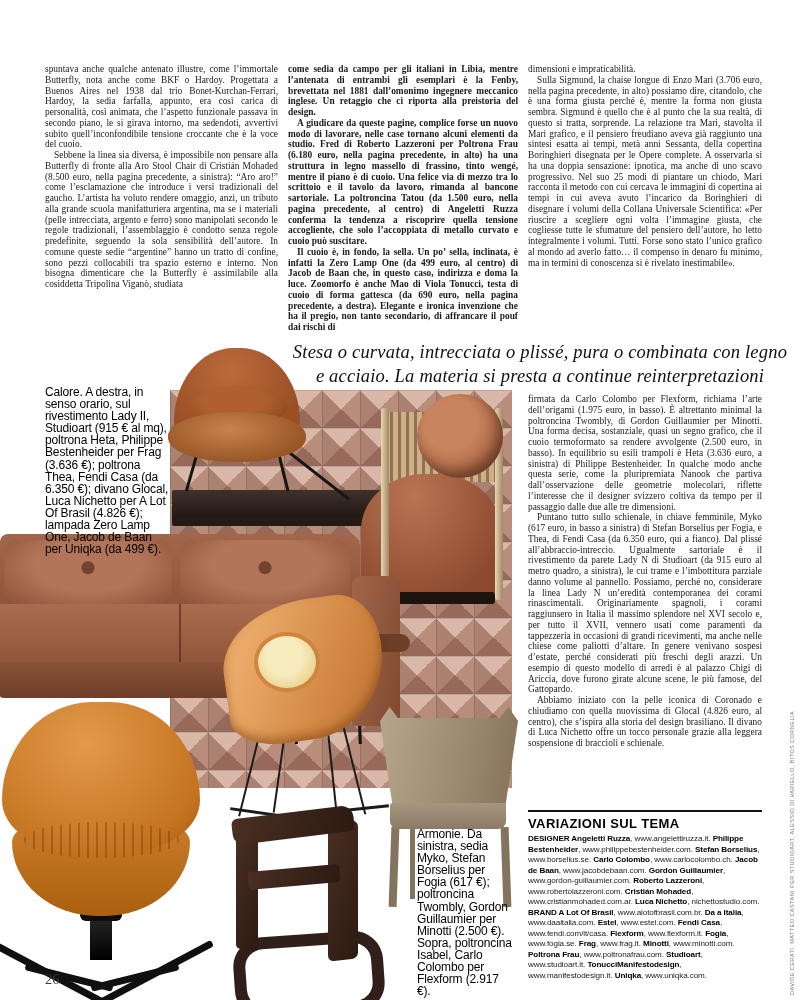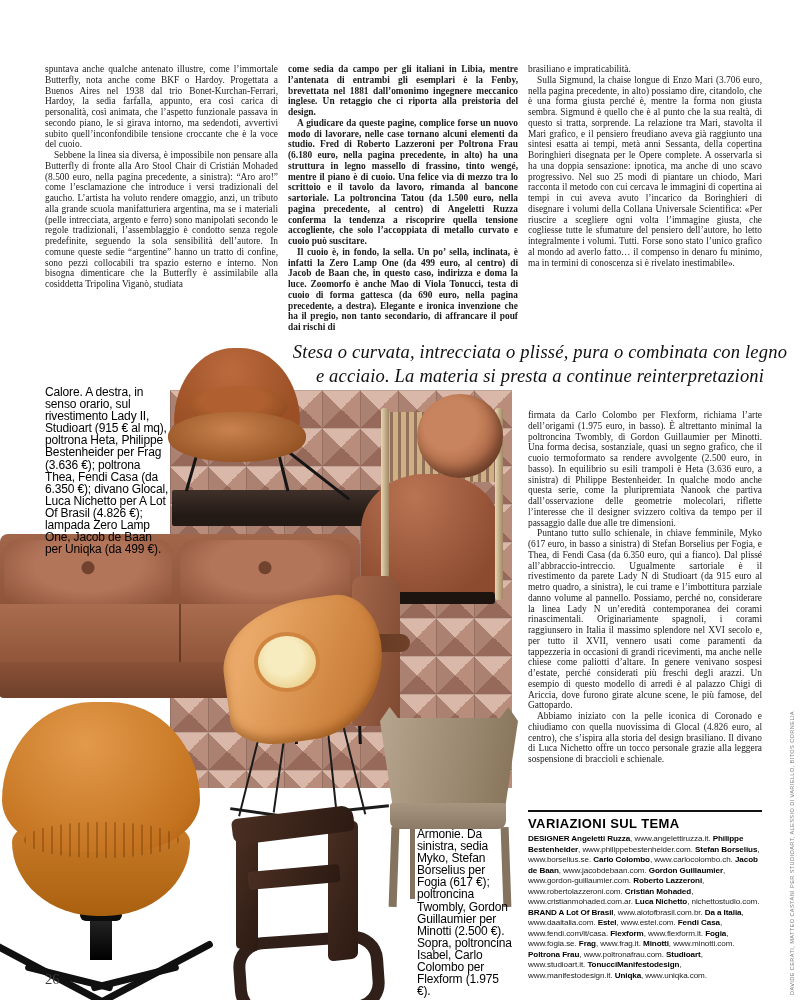--- a/index.html
+++ b/index.html
@@ -5,21 +5,21 @@
   html,body{margin:0;padding:0;background:#e8e8e8;}
   .page{position:relative;width:800px;height:1000px;background:#ffffff;margin:0 auto;overflow:hidden;
         font-family:"Liberation Serif",serif;color:#1a1a1a;}
   
   .bodycol{position:absolute;font-size:9.4px;line-height:10.75px;text-align:justify;overflow:hidden;}
   .bodycol p{margin:0;}
   .bodycol p + p{text-indent:9px;}
   .c1{left:45px;top:64px;width:233px;height:284px;}
   .c2{left:288px;top:64px;width:230px;height:284px;font-weight:bold;}
   .c3{left:528px;top:64px;width:234px;height:284px;}
-  .c4{left:528px;top:410px;width:234px;height:412px;}
+  .c4{left:528px;top:394px;width:234px;height:412px;}
   
   .quote{position:absolute;left:290px;top:341px;width:500px;text-align:center;
          font-style:italic;font-size:18.5px;line-height:23.5px;color:#101010;letter-spacing:.2px;z-index:20;}
   
   .caption{position:absolute;font-family:"Liberation Sans",sans-serif;font-weight:normal;
            font-size:12px;line-height:12.1px;letter-spacing:-.15px;color:#000;z-index:21;}
   .cap-left{left:45px;top:386px;width:124px;}
   .cap-armonie{left:417px;top:828px;width:96px;}
   
   .variazioni{position:absolute;left:528px;top:810px;width:234px;z-index:21;}
@@ -156,21 +156,21 @@
   <div class="bodycol c1">
       <p>spuntava anche qualche antenato illustre, come l’immortale Butterfly, nota anche come BKF o Hardoy. Progettata a Buenos Aires nel 1938 dal trio Bonet-Kurchan-Ferrari, Hardoy, la sedia farfalla, appunto, era così carica di personalità, così animata, che l’aspetto funzionale passava in secondo piano, le si girava intorno, ma sedendoti, avvertivi subito quell’inconfondibile tensione croccante che è la voce del cuoio.</p>
       <p>Sebbene la linea sia diversa, è impossibile non pensare alla Butterfly di fronte alla Aro Stool Chair di Cristián Mohaded (8.500 euro, nella pagina precedente, a sinistra): “Aro aro!” come l’esclamazione che introduce i versi tradizionali del gaucho. L’artista ha voluto rendere omaggio, anzi, un tributo alla grande scuola manifatturiera argentina, ma se i materiali (pelle intrecciata, argento e ferro) sono manipolati secondo le regole tradizionali, l’assemblaggio è condotto senza regole predefinite, seguendo la sola sensibilità dell’autore. In comune queste sedie “argentine” hanno un tratto di confine, sono pezzi collocabili tra spazio esterno e interno. Non bisogna dimenticare che la Butterfly è assimilabile alla cosiddetta Tripolina Viganò, studiata</p>
     </div>
   <div class="bodycol c2">
       <p>come sedia da campo per gli italiani in Libia, mentre l’antenata di entrambi gli esemplari è la Fenby, brevettata nel 1881 dall’omonimo ingegnere meccanico inglese. Un retaggio che ci riporta alla preistoria del design.</p>
       <p>A giudicare da queste pagine, complice forse un nuovo modo di lavorare, nelle case tornano alcuni elementi da studio. Fred di Roberto Lazzeroni per Poltrona Frau (6.180 euro, nella pagina precedente, in alto) ha una struttura in legno massello di frassino, tinto wengé, mentre il piano è di cuoio. Una felice via di mezzo tra lo scrittoio e il tavolo da lavoro, rimanda al bancone sartoriale. La poltroncina Tatou (da 1.500 euro, nella pagina precedente, al centro) di Angeletti Ruzza conferma la tendenza a riscoprire quella tensione accogliente, che solo l’accoppiata di metallo curvato e cuoio può suscitare.</p>
       <p>Il cuoio è, in fondo, la sella. Un po’ sella, inclinata, è infatti la Zero Lamp One (da 499 euro, al centro) di Jacob de Baan che, in questo caso, indirizza e doma la luce. Zoomorfo è anche Mao di Viola Tonucci, testa di cuoio di forma gattesca (da 690 euro, nella pagina precedente, a destra). Elegante e ironica invenzione che ha il pregio, non tanto secondario, di affrancare il pouf dai rischi di</p>
     </div>
   <div class="bodycol c3">
-      <p>brasiliano e impraticabilità.</p>
+      <p>dimensioni e impraticabilità.</p>
       <p>Sulla Sigmund, la chaise longue di Enzo Mari (3.706 euro, nella pagina precedente, in alto) possiamo dire, citandolo, che è una forma giusta perché è, mentre la forma non giusta sembra. Sigmund è quello che è al punto che la sua realtà, di questo si tratta, sorprende. La relazione tra Mari, stavolta il Mari grafico, e il pensiero freudiano aveva già raggiunto una sintesi esatta ai tempi, metà anni Sessanta, della copertina Boringhieri disegnata per le Opere complete. A osservarla si ha una doppia sensazione: ipnotica, ma anche di uno scavo progressivo. Nel suo 25 modi di piantare un chiodo, Mari racconta il metodo con cui cercava le immagini di copertina ai tempi in cui aveva avuto l’incarico da Boringhieri di disegnare i volumi della Collana Universale Scientifica: «Per riuscire a scegliere ogni volta l’immagine giusta, che cogliesse tutte le sfumature del pensiero dell’autore, ho letto integralmente i volumi. Tutti. Forse sono stato l’unico grafico al mondo ad averlo fatto… il compenso in denaro fu minimo, ma in termini di conoscenza si è rivelato inestimabile».</p>
     </div>
 
   <div class="quote">Stesa o curvata, intrecciata o plissé, pura o combinata con legno e acciaio. La materia si presta a continue reinterpretazioni</div>
 
   <div class="caption cap-left">Calore. A destra, in senso orario, sul rivestimento Lady II, Studioart (915 € al mq), poltrona Heta, Philippe Bestenheider per Frag (3.636 €); poltrona Thea, Fendi Casa (da 6.350 €); divano Glocal, Luca Nichetto per A Lot Of Brasil (4.826 €); lampada Zero Lamp One, Jacob de Baan per Uniqka (da 499 €).</div>
 
   <div class="collage">
     <div class="wall"></div>
 
@@ -251,18 +251,18 @@
       <p>Puntano tutto sullo schienale, in chiave femminile, Myko (617 euro, in basso a sinistra) di Stefan Borselius per Fogia, e Thea, di Fendi Casa (da 6.350 euro, qui a fianco). Dal plissé all’abbraccio-intreccio. Ugualmente sartoriale è il rivestimento da parete Lady N di Studioart (da 915 euro al metro quadro, a sinistra), le cui trame e l’imbottitura parziale danno volume al pannello. Possiamo, perché no, considerare la linea Lady N un’eredità contemporanea dei corami rinascimentali. Originariamente spagnoli, i corami raggiunsero in Italia il massimo splendore nel XVI secolo e, per tutto il XVII, vennero usati come paramenti da tappezzeria in occasioni di grandi ricevimenti, ma anche nelle chiese come paliotti d’altare. In genere venivano sospesi d’estate, perché considerati più freschi degli arazzi. Un esempio di questo modello di arredi è al palazzo Chigi di Ariccia, dove furono girate alcune scene, le più famose, del Gattopardo.</p>
       <p>Abbiamo iniziato con la pelle iconica di Coronado e chiudiamo con quella nuovissima di Glocal (4.826 euro, al centro), che s’ispira alla storia del design brasiliano. Il divano di Luca Nichetto offre un tocco personale grazie alla leggera sospensione di braccioli e schienale.</p>
     </div>
 
   <div class="variazioni">
     <div class="rule"></div>
     <h3>VARIAZIONI SUL TEMA</h3>
     <div class="directory"><b>DESIGNER Angeletti Ruzza</b>, www.angelettiruzza.it. <b>Philippe Bestenheider</b>, www.philippebestenheider.com. <b>Stefan Borselius</b>, www.borselius.se. <b>Carlo Colombo</b>, www.carlocolombo.ch. <b>Jacob de Baan</b>, www.jacobdebaan.com. <b>Gordon Guillaumier</b>, www.gordon-guillaumier.com. <b>Roberto Lazzeroni</b>, www.robertolazzeroni.com. <b>Cristián Mohaded</b>, www.cristianmohaded.com.ar. <b>Luca Nichetto</b>, nichettostudio.com. <b>BRAND A Lot Of Brasil</b>, www.alotofbrasil.com.br. <b>Da a Italia</b>, www.daaitalia.com. <b>Estel</b>, www.estel.com. <b>Fendi Casa</b>, www.fendi.com/it/casa. <b>Flexform</b>, www.flexform.it. <b>Fogia</b>, www.fogia.se. <b>Frag</b>, www.frag.it. <b>Minotti</b>, www.minotti.com. <b>Poltrona Frau</b>, www.poltronafrau.com. <b>Studioart</b>, www.studioart.it. <b>TonucciManifestodesign</b>, www.manifestodesign.it. <b>Uniqka</b>, www.uniqka.com. </div>
   </div>
 
-  <div class="caption cap-armonie">Armonie. Da sinistra, sedia Myko, Stefan Borselius per Fogia (617 €); poltroncina Twombly, Gordon Guillaumier per Minotti (2.500 €). Sopra, poltroncina Isabel, Carlo Colombo per Flexform (1.975 €).</div>
+  <div class="caption cap-armonie">Armonie. Da sinistra, sedia Myko, Stefan Borselius per Fogia (617 €); poltroncina Twombly, Gordon Guillaumier per Minotti (2.500 €). Sopra, poltroncina Isabel, Carlo Colombo per Flexform (2.917 €).</div>
 
   <div class="pagenum">26</div>
   <div class="side-credit">DAVIDE CERATI, MATTEO CASTANI PER STUDIOART, ALESSIO DI VARIELLO, BITOS CORNELIA</div>
 
 </div>
 
 </body></html>

